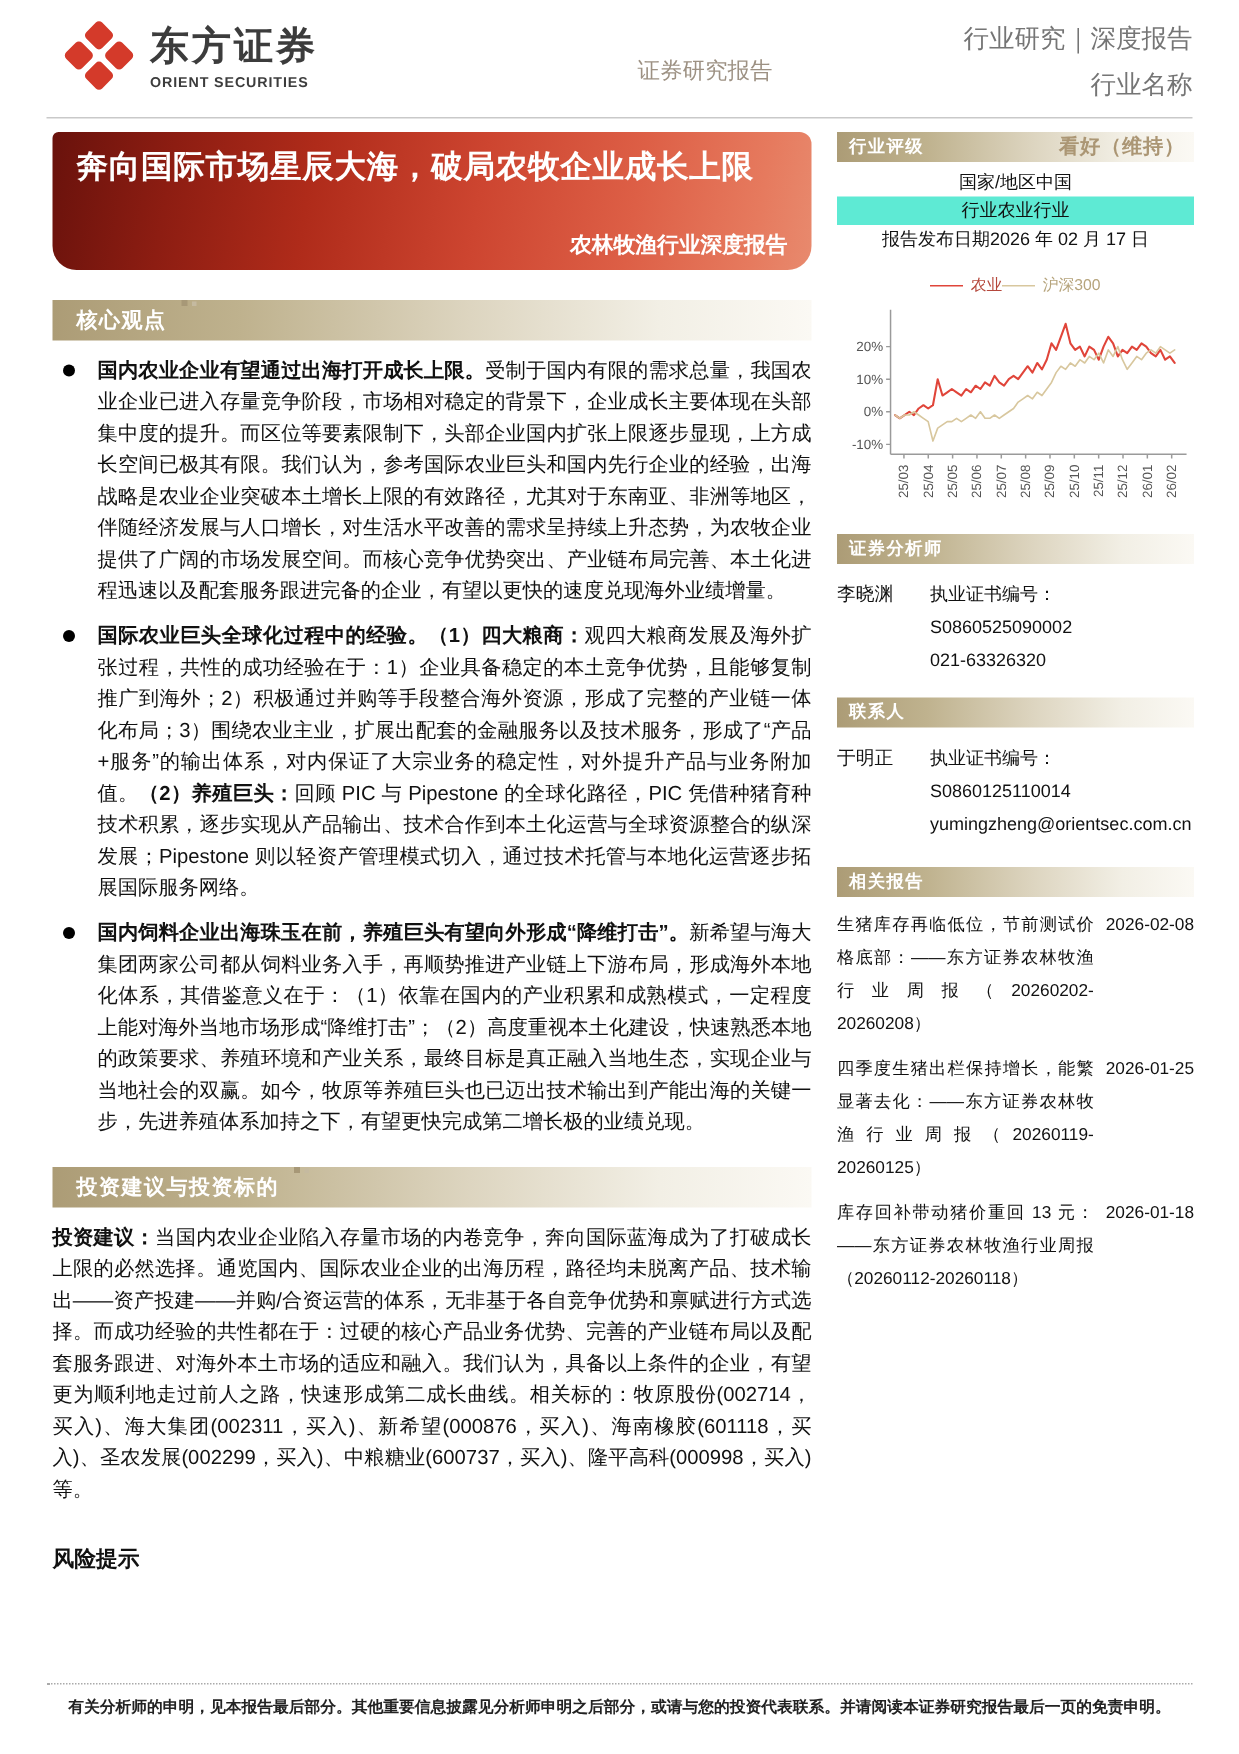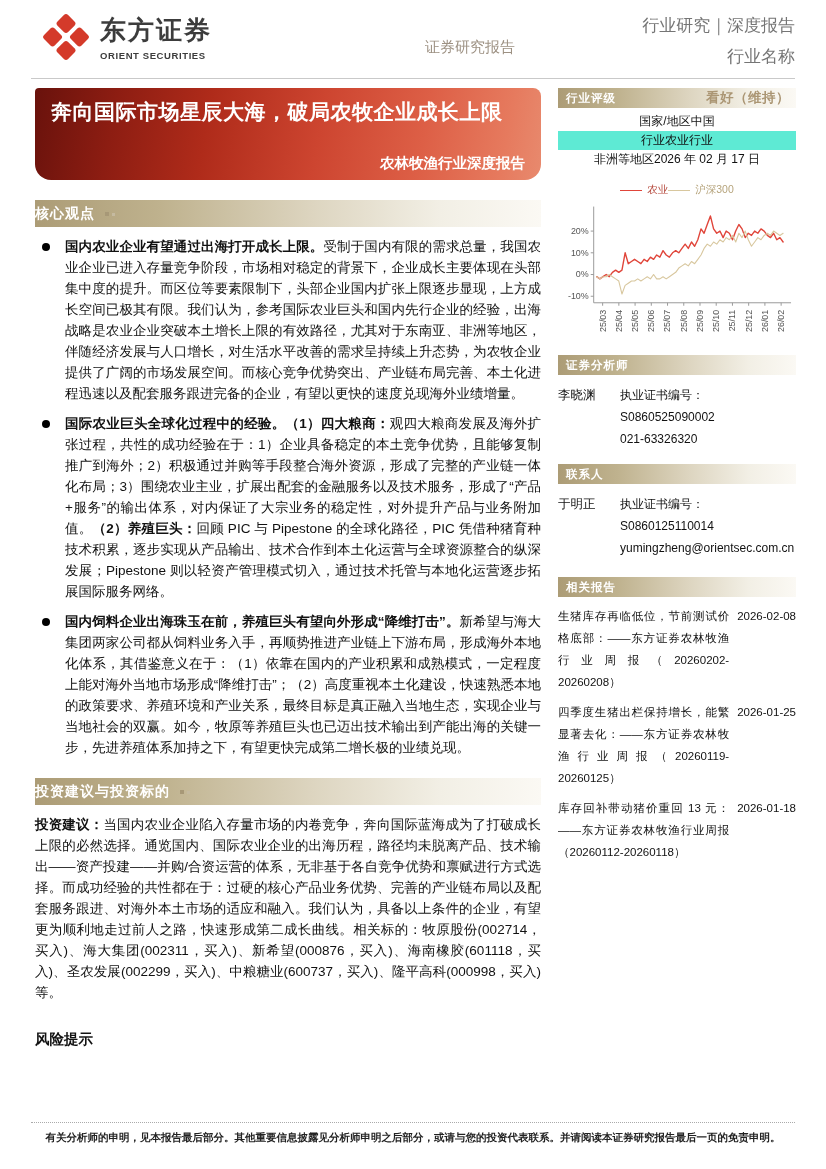--- a/index.html
+++ b/index.html
@@ -31,21 +31,21 @@
     border-radius:4px 8px 16px 16px;
     color:#fff; overflow:hidden;
   }
   .title-banner h1 { font-size:21px; font-weight:700; line-height:31px; padding:8px 14px 0 16px; letter-spacing:0.5px; }
   .title-banner .subtitle { position:absolute; right:16px; bottom:7px; font-size:14.5px; font-weight:700; }
 
   .section-heading {
     height:27px; line-height:27px; margin-top:20px;
     background:linear-gradient(90deg,#ac9c76 0%,#bfb28e 25%,#ddd5c0 55%,#f2efe5 80%,#fbf9f4 100%);
     color:#fff; font-size:14px; font-weight:700; letter-spacing:1px;
-    padding-left:0; display:flex; align-items:center;
+    padding-left:16px; display:flex; align-items:flex-start;
   }
   .heading-dots { display:inline-flex; margin-left:10px; align-items:flex-end; }
   .heading-dots i { display:inline-block; width:4px; height:4px; background:#a79877; margin-right:3px; }
   .heading-dots i:last-child { width:3px; height:3px; background:#c5baa0; }
 
   .bullet-list { list-style:none; margin-top:7px; }
   .bullet-list li {
     position:relative; padding-left:30px; margin-top:9px;
     font-size:13.5px; line-height:21px; text-align:justify;
   }
@@ -158,21 +158,21 @@
   <div class="info-rows" id="info-rows">
       <div class="info-row">
         <span>国家/地区</span>
         <span>中国</span>
       </div>
       <div class="info-row">
         <span>行业</span>
         <span>农业行业</span>
       </div>
       <div class="info-row">
-        <span>非洲等地区</span>
+        <span>报告发布日期</span>
         <span>2026 年 02 月 17 日</span>
       </div>
     </div>
 
   <div class="legend" id="chart-legend">
       <span class="legend-item">
         <span class="legend-dash" style="border-top-color: rgb(224, 69, 58); border-top-width: 1.4px;"></span>
         <span style="color: rgb(181, 72, 60);">农业</span>
       </span>
       <span class="legend-item">

